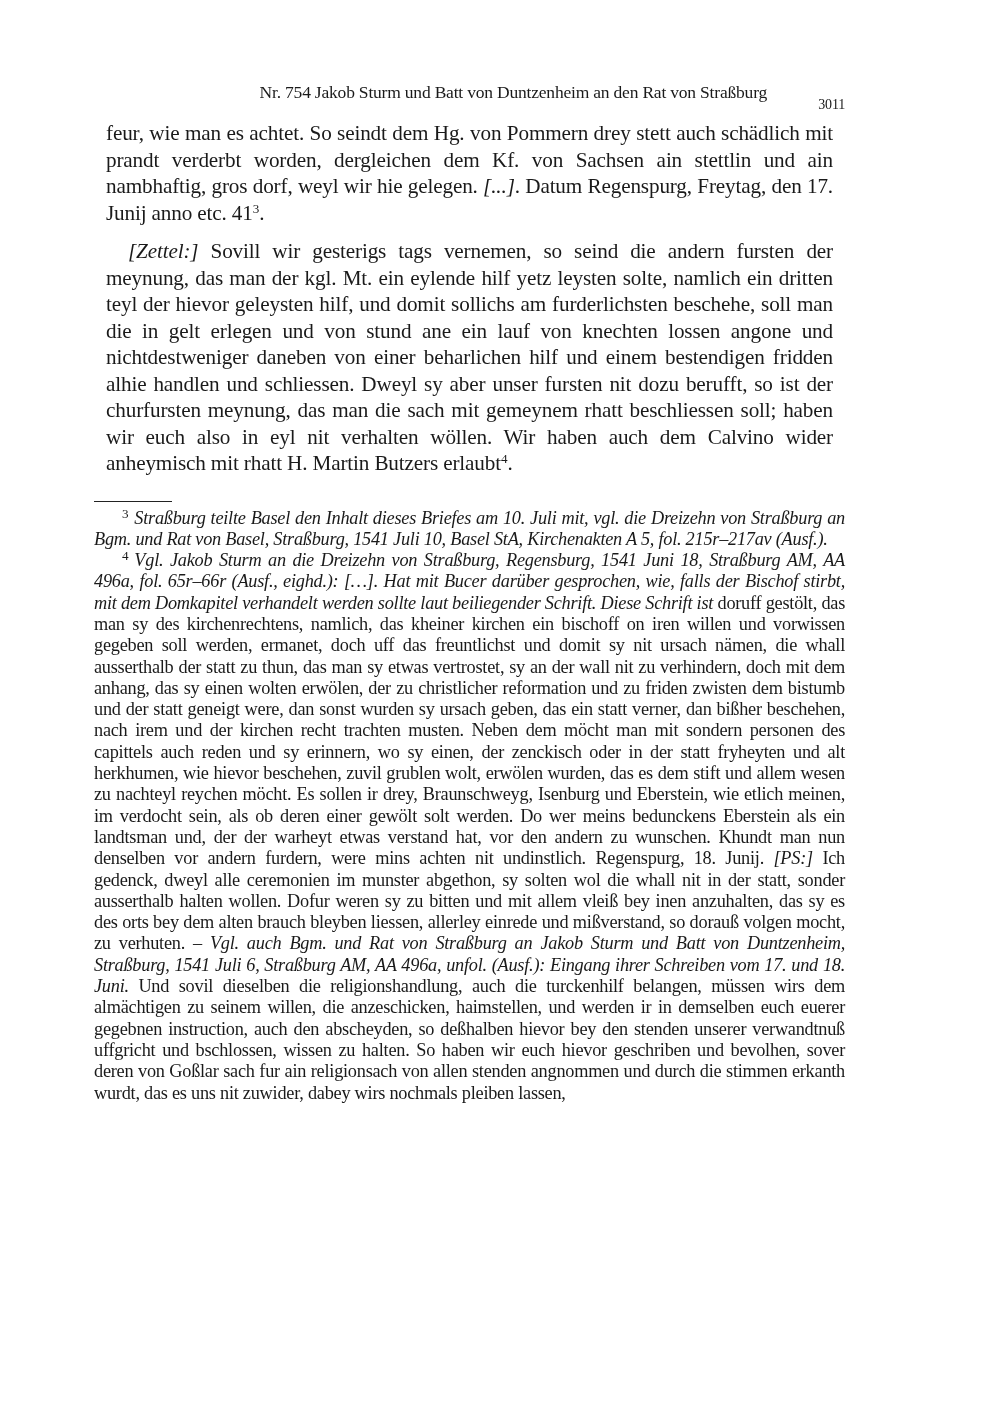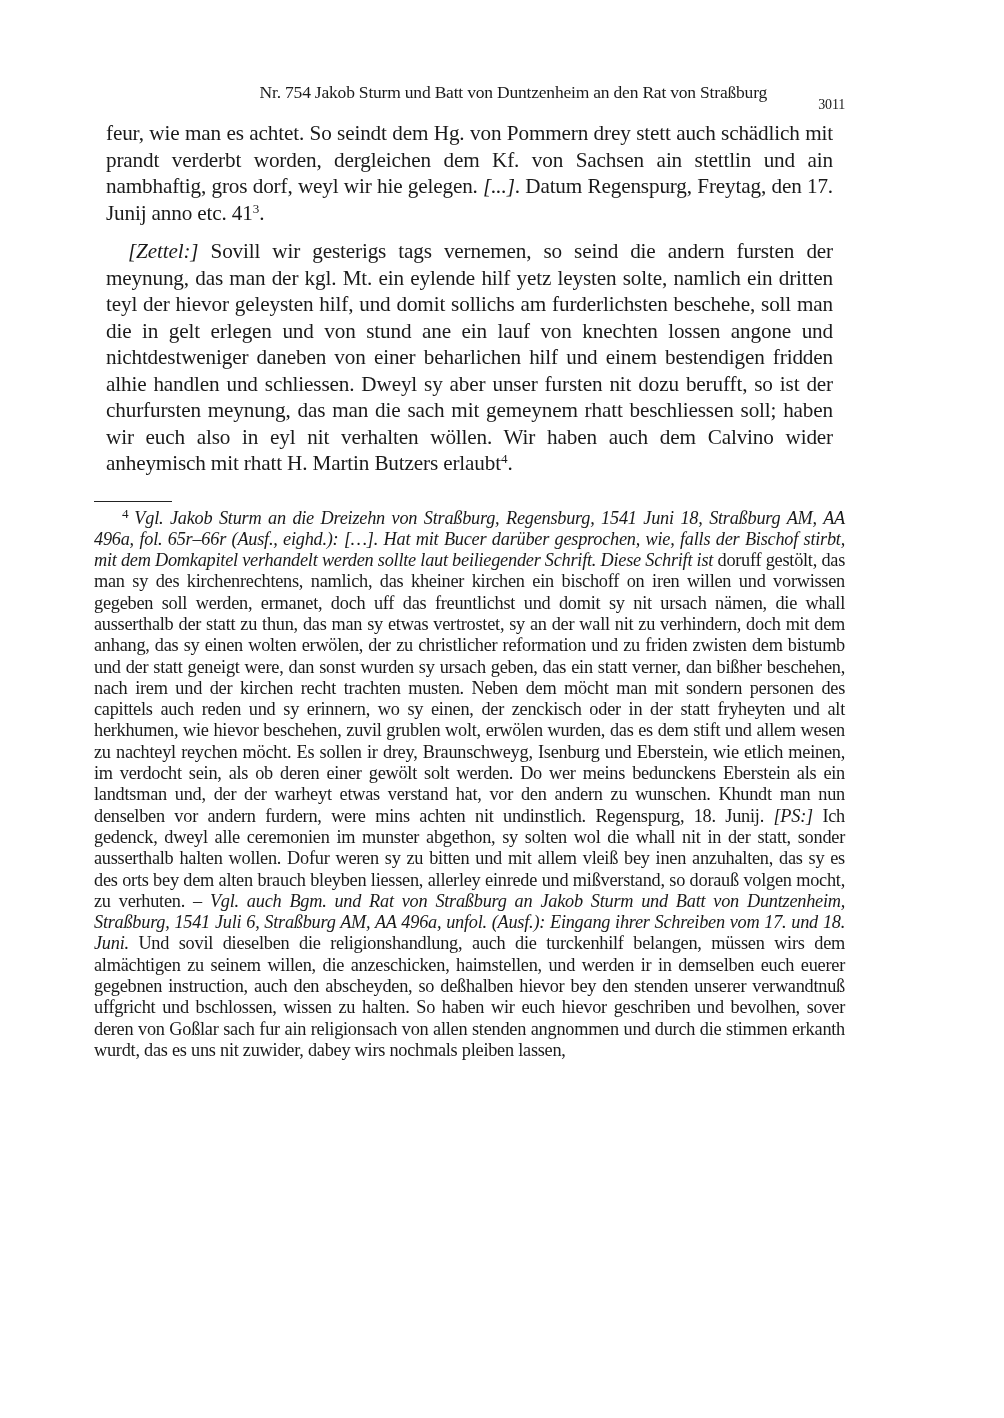--- a/index.html
+++ b/index.html
@@ -29,15 +29,16 @@
   </div>
 
   <div class="body-text">
     <p><span>feur, wie man es achtet. So seindt dem Hg. von Pommern drey stett auch schädlich mit prandt verderbt worden, dergleichen dem Kf. von Sachsen ain stettlin und ain nambhaftig, gros dorf, weyl wir hie gelegen. </span><i>[...]</i><span>. Datum Regenspurg, Freytag, den 17. Junij anno etc. 41</span><sup>3</sup><span>.</span></p>
     <p class="indent"><i>[Zettel:]</i><span> Sovill wir gesterigs tags vernemen, so seind die andern fursten der meynung, das man der kgl. Mt. ein eylende hilf yetz leysten solte, namlich ein dritten teyl der hievor geleysten hilf, und domit sollichs am furderlichsten beschehe, soll man die in gelt erlegen und von stund ane ein lauf von knechten lossen angone und nichtdestweniger daneben von einer beharlichen hilf und einem bestendigen fridden alhie handlen und schliessen. Dweyl sy aber unser fursten nit dozu berufft, so ist der churfursten meynung, das man die sach mit gemeynem rhatt beschliessen soll; haben wir euch also in eyl nit verhalten wöllen. Wir haben auch dem Calvino wider anheymisch mit rhatt H. Martin Butzers erlaubt</span><sup>4</sup><span>.</span></p>
   </div>
 
   <div class="fn-rule"></div>
 
   <div class="footnotes">
+    <p><span class="fnmark">3</span><i>Straßburg teilte Basel den Inhalt dieses Briefes am 10. Juli mit, vgl. die Dreizehn von Straßburg an Bgm. und Rat von Basel, Straßburg, 1541 Juli 10, Basel StA, Kirchenakten A 5, fol. 215r–217av (Ausf.).</i></p>
     <p><span class="fnmark">4</span><i>Vgl. Jakob Sturm an die Dreizehn von Straßburg, Regensburg, 1541 Juni 18, Straßburg AM, AA 496a, fol. 65r–66r (Ausf., eighd.): […]. Hat mit Bucer darüber gesprochen, wie, falls der Bischof stirbt, mit dem Domkapitel verhandelt werden sollte laut beiliegender Schrift. Diese Schrift ist</i><span> doruff gestölt, das man sy des kirchenrechtens, namlich, das kheiner kirchen ein bischoff on iren willen und vorwissen gegeben soll werden, ermanet, doch uff das freuntlichst und domit sy nit ursach nämen, die whall ausserthalb der statt zu thun, das man sy etwas vertrostet, sy an der wall nit zu verhindern, doch mit dem anhang, das sy einen wolten erwölen, der zu christlicher reformation und zu friden zwisten dem bistumb und der statt geneigt were, dan sonst wurden sy ursach geben, das ein statt verner, dan bißher beschehen, nach irem und der kirchen recht trachten musten. Neben dem möcht man mit sondern personen des capittels auch reden und sy erinnern, wo sy einen, der zenckisch oder in der statt fryheyten und alt herkhumen, wie hievor beschehen, zuvil grublen wolt, erwölen wurden, das es dem stift und allem wesen zu nachteyl reychen möcht. Es sollen ir drey, Braunschweyg, Isenburg und Eberstein, wie etlich meinen, im verdocht sein, als ob deren einer gewölt solt werden. Do wer meins bedunckens Eberstein als ein landtsman und, der der warheyt etwas verstand hat, vor den andern zu wunschen. Khundt man nun denselben vor andern furdern, were mins achten nit undinstlich. Regenspurg, 18. Junij. </span><i>[PS:]</i><span> Ich gedenck, dweyl alle ceremonien im munster abgethon, sy solten wol die whall nit in der statt, sonder ausserthalb halten wollen. Dofur weren sy zu bitten und mit allem vleiß bey inen anzuhalten, das sy es des orts bey dem alten brauch bleyben liessen, allerley einrede und mißverstand, so dorauß volgen mocht, zu verhuten. – </span><i>Vgl. auch Bgm. und Rat von Straßburg an Jakob Sturm und Batt von Duntzenheim, Straßburg, 1541 Juli 6, Straßburg AM, AA 496a, unfol. (Ausf.): Eingang ihrer Schreiben vom 17. und 18. Juni.</i><span> Und sovil dieselben die religionshandlung, auch die turckenhilf belangen, müssen wirs dem almächtigen zu seinem willen, die anzeschicken, haimstellen, und werden ir in demselben euch euerer gegebnen instruction, auch den abscheyden, so deßhalben hievor bey den stenden unserer verwandtnuß uffgricht und bschlossen, wissen zu halten. So haben wir euch hievor geschriben und bevolhen, sover deren von Goßlar sach fur ain religionsach von allen stenden angnommen und durch die stimmen erkanth wurdt, das es uns nit zuwider, dabey wirs nochmals pleiben lassen,</span></p>
   </div>
 </div>
 
 </body></html>

